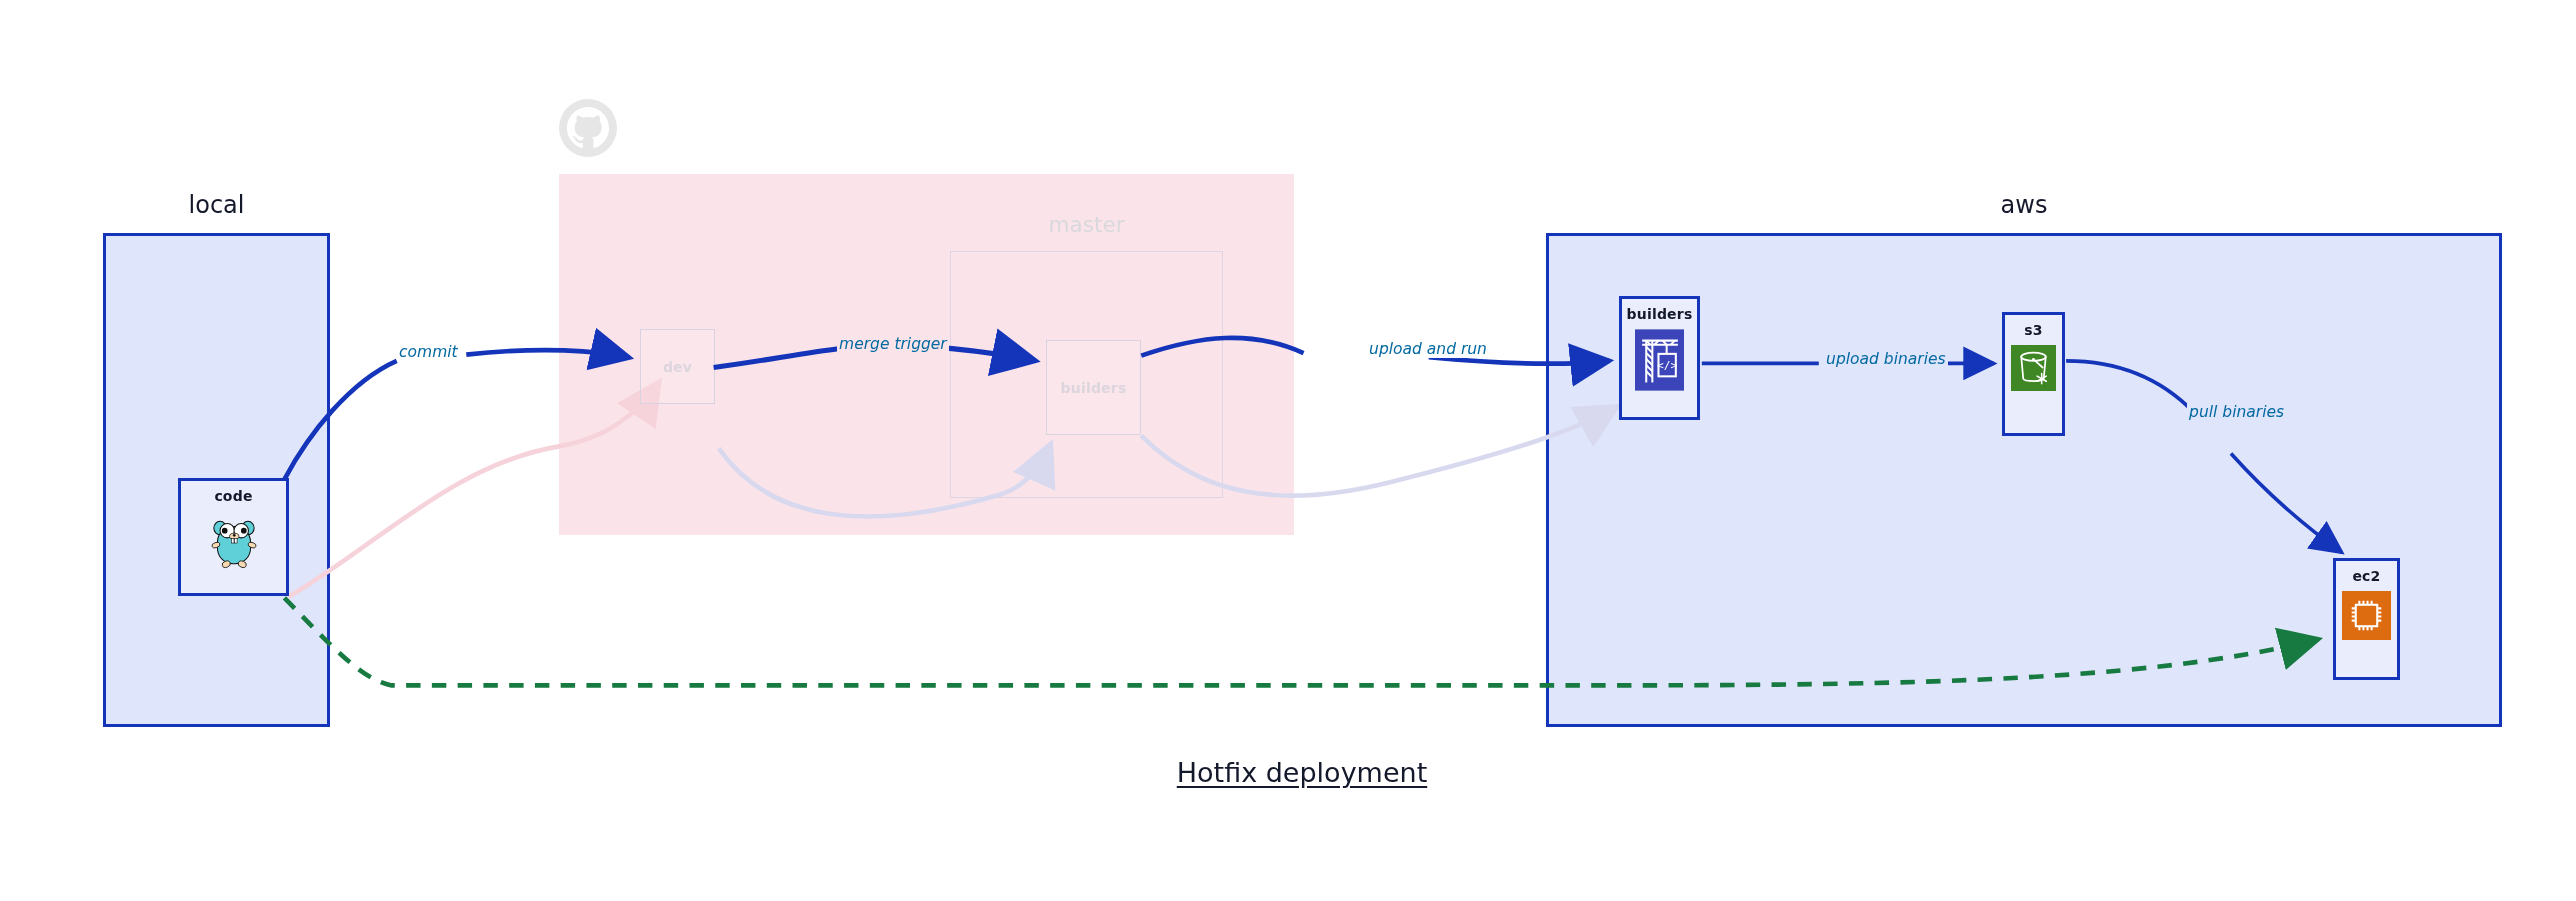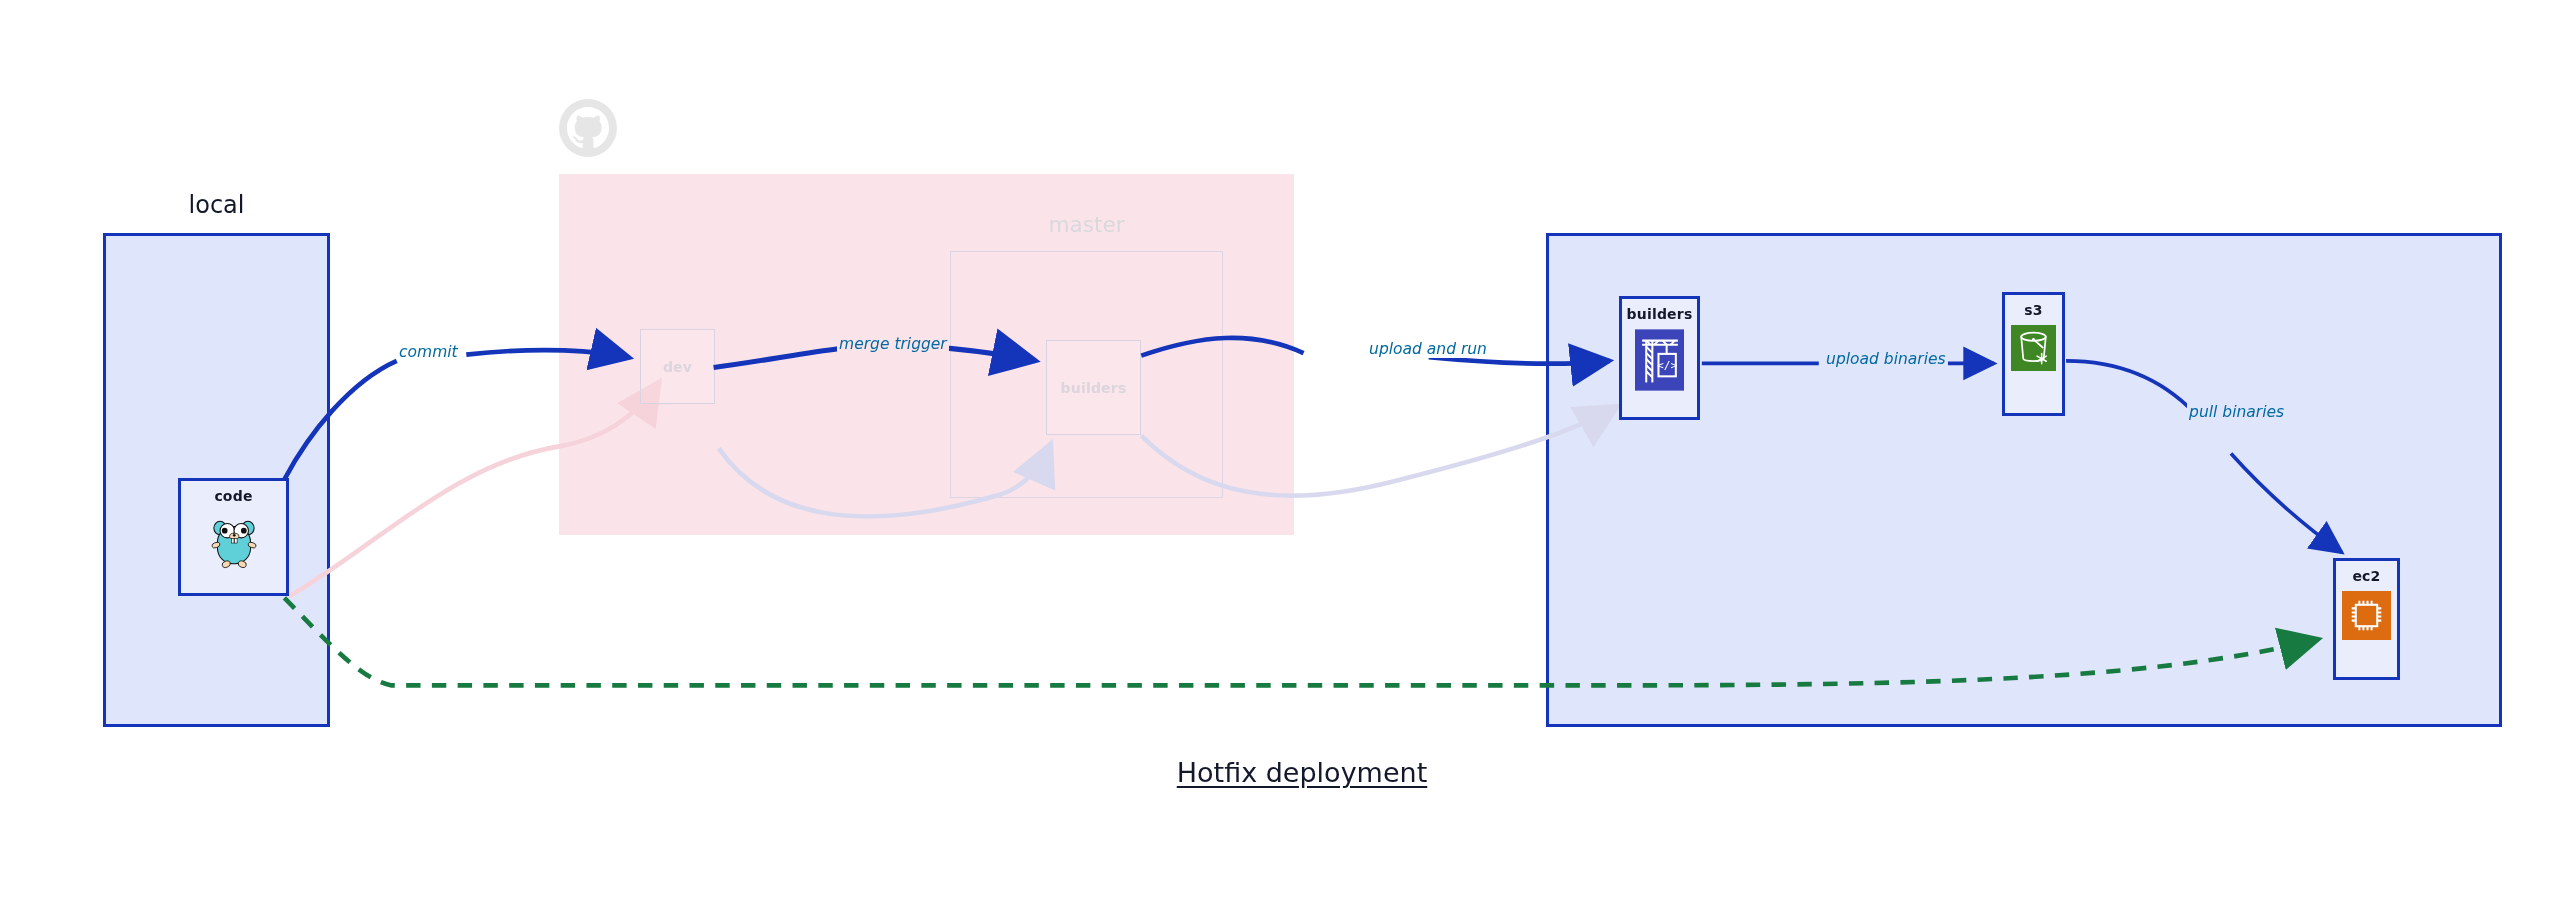--- a/index.html
+++ b/index.html
@@ -124,20 +124,21 @@
       <circle cx="8" cy="8" r="8" fill="#e6e6e6"></circle>
       <path fill="#ffffff" d="M8 2.2c-3.2 0-5.8 2.6-5.8 5.8 0 2.56 1.66 4.73 3.97 5.5.29.05.4-.13.4-.28l-.01-1.09c-1.61.35-1.95-.68-1.95-.68-.27-.67-.65-.85-.65-.85-.53-.36.04-.35.04-.35.59.04.9.6.9.6.52.89 1.36.63 1.7.48.05-.38.2-.63.37-.78-1.29-.15-2.64-.64-2.64-2.86 0-.63.23-1.15.6-1.56-.06-.15-.26-.74.06-1.54 0 0 .49-.16 1.6.6a5.5 5.5 0 0 1 2.92 0c1.11-.76 1.6-.6 1.6-.6.32.8.12 1.39.06 1.54.37.41.6.93.6 1.56 0 2.23-1.36 2.71-2.65 2.85.21.18.4.54.4 1.08l-.01 1.6c0 .16.1.34.4.28A5.81 5.81 0 0 0 13.8 8c0-3.2-2.6-5.8-5.8-5.8z"></path>
     </svg>
   </div>
   <div class="cluster cluster-github" style="left:559px; top:174px; width:735px; height:361px;"></div>
 
   <div class="cluster-title ghost" style="left:950px; top:212px; width:273px; font-size:21.6px;">master</div>
   <div style="position:absolute; left:950px; top:251px; width:273px; height:247px;
               border:1.5px solid #ddd5e3; box-sizing:border-box; background:transparent;"></div>
 
+  <div class="cluster-title" style="left:1546px; top:191px; width:956px;">aws</div>
   <div class="cluster cluster-aws" style="left:1546px; top:233px; width:956px; height:494px;"></div>
 
   <svg class="layer" viewBox="0 0 5054 1750" width="2604" height="902">
     <defs>
       <marker id="gh-pink" markerWidth="12" markerHeight="12" refX="9" refY="6" orient="auto">
         <path d="M0,1 L10,6 L0,11 z" fill="#f6d3da"></path>
       </marker>
       <marker id="gh-blue" markerWidth="12" markerHeight="12" refX="9" refY="6" orient="auto">
         <path d="M0,1 L10,6 L0,11 z" fill="#d8d9ef"></path>
       </marker>
@@ -205,21 +206,21 @@
 
         <ellipse cx="60.5" cy="49" rx="9" ry="6" fill="#f6d9b2" stroke="#111" stroke-width="1.5"></ellipse>
         <circle cx="60.5" cy="47" r="2.6" fill="#111"></circle>
 
         <rect x="55" y="53" width="5" height="9" fill="#fff" stroke="#111" stroke-width="1.2"></rect>
         <rect x="61" y="53" width="5" height="9" fill="#fff" stroke="#111" stroke-width="1.2"></rect>
       </svg>
     </span>
   </div>
 
-  <div class="node" style="left:2002px; top:292px; width:63px; height:124px;">
+  <div class="node" style="left:2002px; top:312px; width:63px; height:124px;">
     <span class="node-label">s3</span>
     <span class="node-icon">
       <svg width="45" height="46" viewBox="0 0 88 90">
         <rect x="0" y="0" width="88" height="90" fill="#3f8624"></rect>
         <g stroke="#ffffff" stroke-width="3.4" fill="none" stroke-linecap="round">
           <ellipse cx="44" cy="23" rx="24" ry="8"></ellipse>
           <path d="M20 23 L24 66 C26 72 62 72 64 66 L68 23"></path>
           <path d="M44 28 L62 44"></path>
           <circle cx="44" cy="28" r="2.6" fill="#ffffff" stroke="none"></circle>
 

